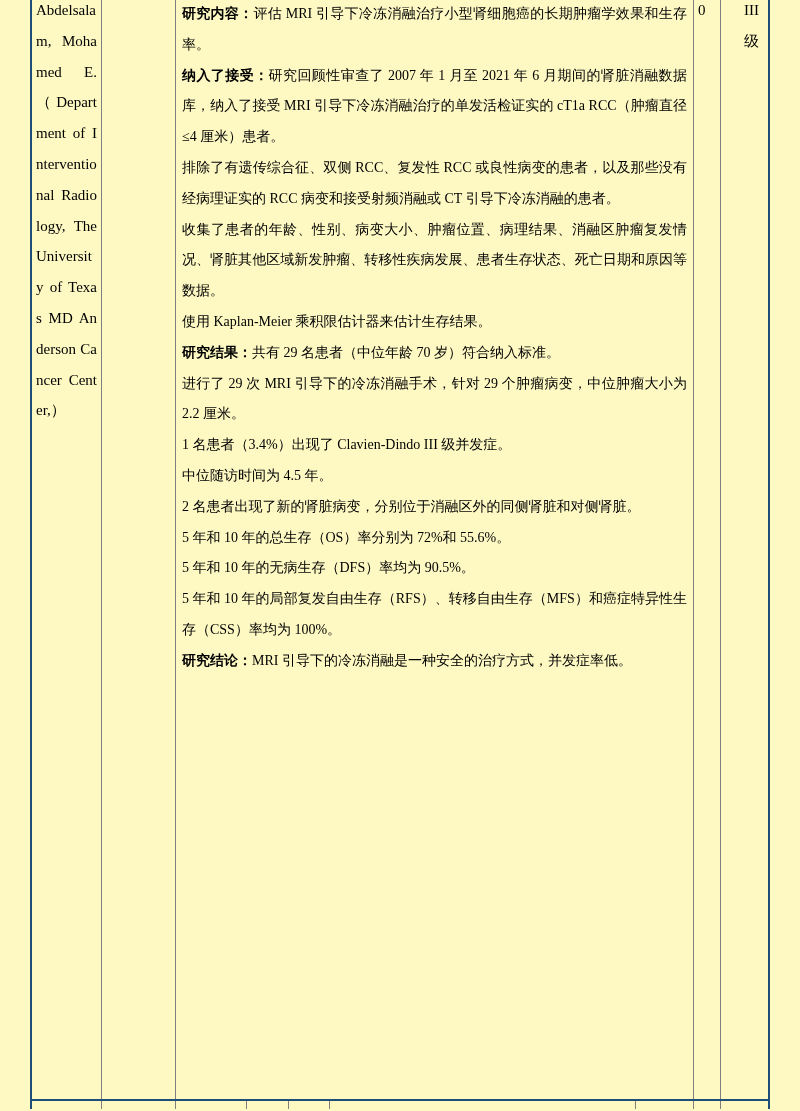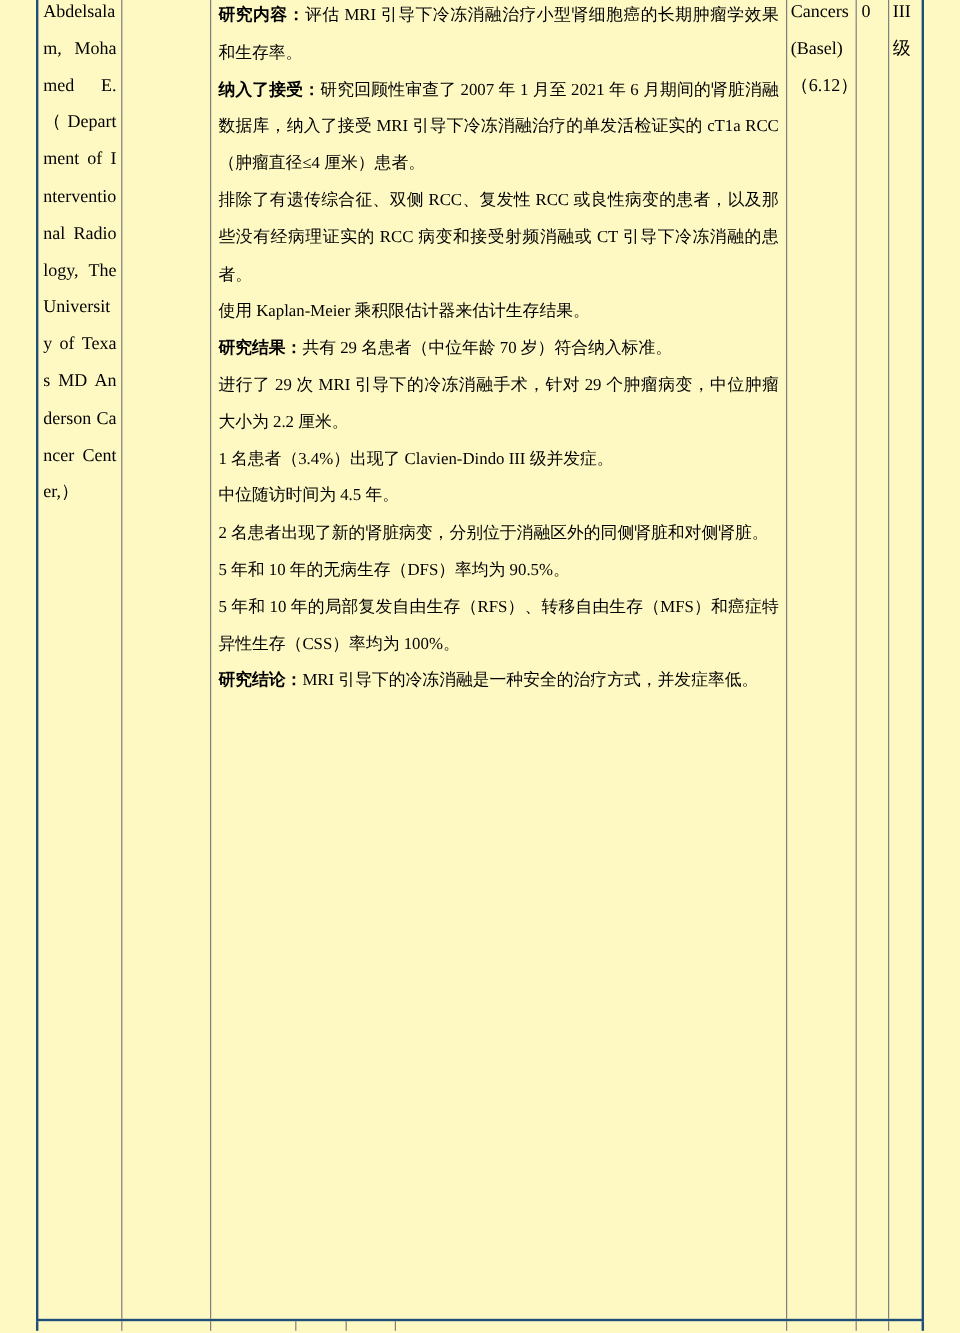--- a/index.html
+++ b/index.html
@@ -30,21 +30,21 @@
   .trow.main {
     height: 1100.5px;
     border-bottom: 2.5px solid var(--accent, #1f4e79);
   }
   .trow.stub { height: 8px; }
   .cell {
     border-right: 1px solid var(--grid, #7f7f7f);
     overflow: hidden;
     padding: 0 4px;
   }
-  .cell:last-child { border-right: none; }
+  .cell:last-child { border-right: none; margin-left: 20px; }
   .c1 { width: 70px; }
   .c2 { width: 74px; }
   .c3 { width: 71px; }
   .c4 { width: 42px; }
   .c5 { width: 41px; }
   .c6 { flex: 1; padding: 4px 6px; font-size: 14px; }
   .c7 { width: 58px; padding: 0 3px; }
   .c8 { width: 27px; }
   .c9 { width: 27px; padding: 0 3px; }
   .cin {
@@ -76,34 +76,33 @@
         <div class="cin">Abdelsalam, Mohamed E.（Department of Interventional Radiology, The University of Texas MD Anderson Cancer Center,）</div>
       </div>
       <div class="cell c2">
         <div class="cin"></div>
       </div>
       <div class="cell c6">
         <div class="cin">
           <p><b>研究内容：</b><span>评估 MRI 引导下冷冻消融治疗小型肾细胞癌的长期肿瘤学效果和生存率。</span></p>
           <p><b>纳入了接受：</b><span>研究回顾性审查了 2007 年 1 月至 2021 年 6 月期间的肾脏消融数据库，纳入了接受 MRI 引导下冷冻消融治疗的单发活检证实的 cT1a RCC（肿瘤直径≤4 厘米）患者。</span></p>
           <p><b></b><span>排除了有遗传综合征、双侧 RCC、复发性 RCC 或良性病变的患者，以及那些没有经病理证实的 RCC 病变和接受射频消融或 CT 引导下冷冻消融的患者。</span></p>
+          <p><b></b><span>收集了患者的年龄、性别、病变大小、肿瘤位置、病理结果、消融区肿瘤复发情况、肾脏其他区域新发肿瘤、转移性疾病发展、患者生存状态、死亡日期和原因等数据。</span></p>
           <p><b></b><span>使用 Kaplan-Meier 乘积限估计器来估计生存结果。</span></p>
           <p><b>研究结果：</b><span>共有 29 名患者（中位年龄 70 岁）符合纳入标准。</span></p>
           <p><b></b><span>进行了 29 次 MRI 引导下的冷冻消融手术，针对 29 个肿瘤病变，中位肿瘤大小为 2.2 厘米。</span></p>
           <p><b></b><span>1 名患者（3.4%）出现了 Clavien-Dindo III 级并发症。</span></p>
           <p><b></b><span>中位随访时间为 4.5 年。</span></p>
           <p><b></b><span>2 名患者出现了新的肾脏病变，分别位于消融区外的同侧肾脏和对侧肾脏。</span></p>
+          <p><b></b><span>5 年和 10 年的总生存（OS）率分别为 72%和 55.6%。</span></p>
           <p><b></b><span>5 年和 10 年的无病生存（DFS）率均为 90.5%。</span></p>
           <p><b></b><span>5 年和 10 年的局部复发自由生存（RFS）、转移自由生存（MFS）和癌症特异性生存（CSS）率均为 100%。</span></p>
           <p><b>研究结论：</b><span>MRI 引导下的冷冻消融是一种安全的治疗方式，并发症率低。</span></p>
 
         </div>
-      </div>
-      <div class="cell c7">
-        <div class="cin">Cancers (Basel)（6.12）</div>
       </div>
       <div class="cell c8">
         <div class="cin">0</div>
       </div>
       <div class="cell c9">
         <div class="cin">III 级</div>
       </div>
     </div>
 
     <div class="trow stub">

